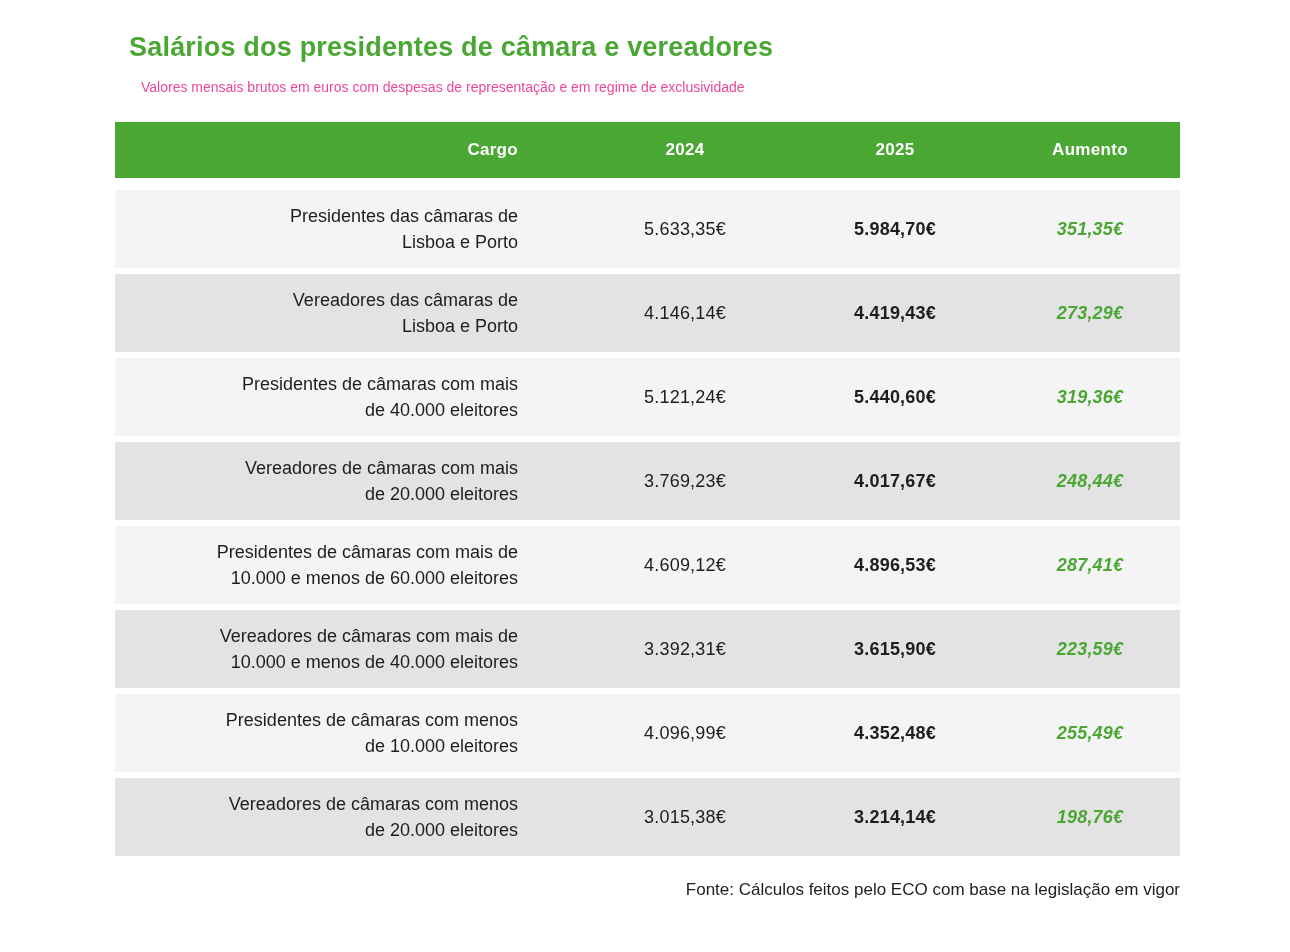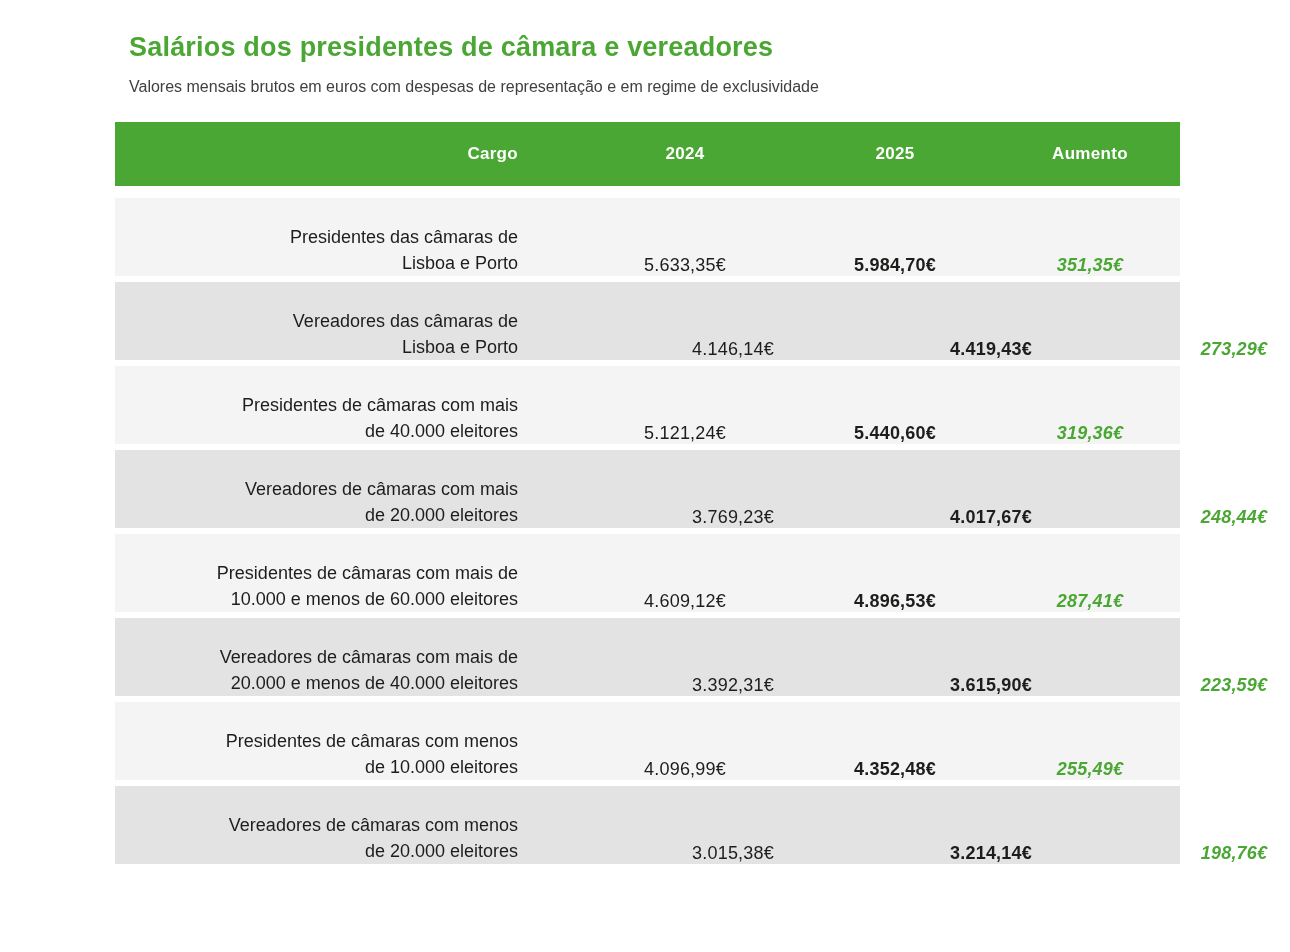--- a/index.html
+++ b/index.html
@@ -20,55 +20,55 @@
 
   .title {
     margin-left: 14px;
     color: var(--green);
     font-size: 27px;
     font-weight: bold;
     line-height: 34px;
     letter-spacing: 0.2px;
   }
   .subtitle {
-    margin-left: 14px;
+    margin-left: 26px;
     margin-top: 12px;
-    font-size: 16px;
+    font-size: 14px;
     line-height: 22px;
-    color: #404040;
+    color: #ec4899;
   }
 
   .table { margin-top: 24px; width: 1065px; }
 
   .thead {
     display: flex;
     align-items: center;
-    height: 64px;
+    height: 56px;
     background: var(--green);
     color: #ffffff;
     font-weight: bold;
     font-size: 17px;
     letter-spacing: 0.3px;
     margin-bottom: 12px;
   }
   .cell { flex: 0 0 auto; }
   .cargo   { width: 465px; text-align: right; padding-right: 62px; }
   .y2024   { width: 210px; text-align: center; }
   .y2025   { width: 210px; text-align: center; }
   .aumento { width: 180px; text-align: center; }
 
   .row {
     display: flex;
-    align-items: flex-end;
+    align-items: center;
     height: 78px;
     margin-bottom: 6px;
     font-size: 18px;
   }
   .row.odd  { background: var(--row-odd); }
-  .row.even { background: var(--row-even); gap: 48px; }
+  .row.even { background: var(--row-even); }
 
   .row .cargo {
     white-space: pre-line;
     line-height: 26px;
     font-weight: 500;
     color: #1d1d1b;
   }
   .row .num { letter-spacing: 0.2px; }
   .row .y2024 { font-weight: normal; }
   .row .y2025 { font-weight: bold; }
@@ -131,21 +131,21 @@
         </div>
         <div class="row odd">
           <div class="cell cargo">Presidentes de câmaras com mais de
 10.000 e menos de 60.000 eleitores</div>
           <div class="cell num y2024">4.609,12€</div>
           <div class="cell num y2025">4.896,53€</div>
           <div class="cell num aumento">287,41€</div>
         </div>
         <div class="row even">
           <div class="cell cargo">Vereadores de câmaras com mais de
-20.000 e menos de 40.000 eleitores</div>
+10.000 e menos de 40.000 eleitores</div>
           <div class="cell num y2024">3.392,31€</div>
           <div class="cell num y2025">3.615,90€</div>
           <div class="cell num aumento">223,59€</div>
         </div>
         <div class="row odd">
           <div class="cell cargo">Presidentes de câmaras com menos
 de 10.000 eleitores</div>
           <div class="cell num y2024">4.096,99€</div>
           <div class="cell num y2025">4.352,48€</div>
           <div class="cell num aumento">255,49€</div>
@@ -153,14 +153,15 @@
         <div class="row even">
           <div class="cell cargo">Vereadores de câmaras com menos
 de 20.000 eleitores</div>
           <div class="cell num y2024">3.015,38€</div>
           <div class="cell num y2025">3.214,14€</div>
           <div class="cell num aumento">198,76€</div>
         </div>
       </div>
   </div>
 
+  <p class="source">Fonte: Cálculos feitos pelo ECO com base na legislação em vigor</p>
 
 </div>
 
 </body></html>

